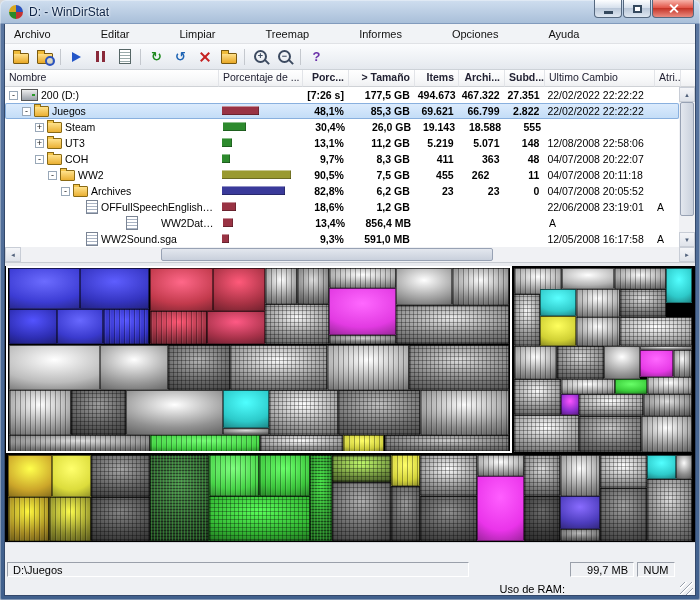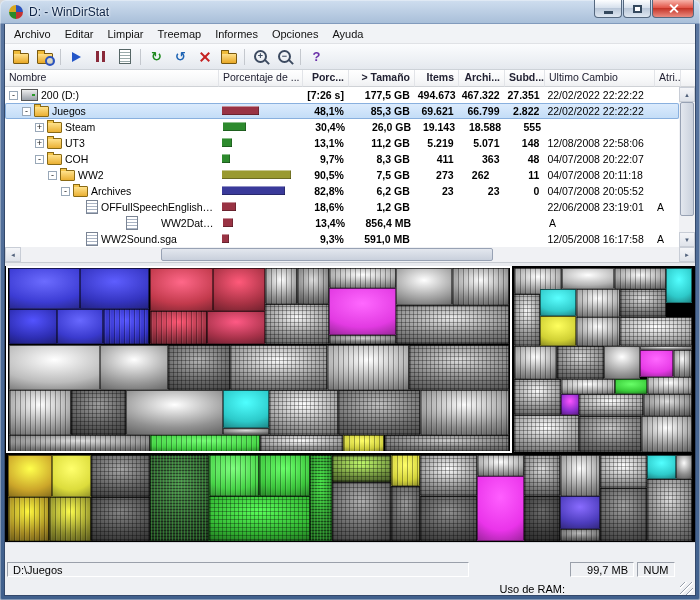--- a/index.html
+++ b/index.html
@@ -13,21 +13,21 @@
   .winbtns{position:absolute;right:2px;top:0;display:flex;}
   .wb{width:28px;height:18px;box-sizing:border-box;border:1px solid #55687f;border-top:none;border-radius:0 0 4px 4px;
     background:linear-gradient(#fdfeff,#d7e1ed 45%,#b7c5d7 46%,#dfe8f2);display:flex;align-items:center;justify-content:center;margin-left:1px;}
   .wb.close{width:42px;background:linear-gradient(#f7b3aa,#e2574a 45%,#c22f22 46%,#ea8b80);}
   .g-min{width:9px;height:3px;background:#35495e;margin-top:7px;}
   .g-max{width:9px;height:8px;box-sizing:border-box;border:2px solid #35495e;background:#fff;}
   .xgl{position:relative;width:9px;height:9px;}
   .xgl::before,.xgl::after{content:"";position:absolute;left:4px;top:-1px;width:2px;height:11px;background:#fff;}
   .xgl::before{transform:rotate(45deg);} .xgl::after{transform:rotate(-45deg);}
   .client{flex:1;display:flex;flex-direction:column;background:#f0f0f0;border:1px solid #33486a;border-top:none;overflow:hidden;}
-  .menubar{flex:0 0 19px;display:flex;align-items:center;background:#f1f3f6;border-bottom:1px solid #e0e2e6;font-size:11px;padding-left:2px;}
+  .menubar{flex:0 0 19px;display:flex;align-items:center;background:#f1f3f6;border-bottom:1px solid #e0e2e6;font-size:11px;padding-left:2px;gap:36px;}
   .mitem{padding:2px 7px;color:#111;}
   .toolbar{flex:0 0 25px;display:flex;align-items:center;background:linear-gradient(#fbfcfe,#eef1f5 60%,#e4e8ee);
     border-bottom:1px solid #cdd2d8;padding-left:4px;gap:1px;}
   .tbtn{width:23px;height:22px;display:flex;align-items:center;justify-content:center;border-radius:2px;}
   .tsep{width:1px;height:16px;background:#c4c8ce;margin:0 3px;}
   .tic{display:inline-block;position:relative;font-weight:bold;font-size:13px;line-height:1;}
   .i-play{width:0;height:0;border-left:9px solid #2456c8;border-top:5px solid transparent;border-bottom:5px solid transparent;}
   .i-pause{width:9px;height:11px;background:linear-gradient(90deg,#8a2a3a 0px,#8a2a3a 3px,rgba(0,0,0,0) 3px,rgba(0,0,0,0) 6px,#8a2a3a 6px,#8a2a3a 9px);}
   .i-folder-open,.i-folder-scan{width:14px;height:9px;background:linear-gradient(#ffe08a,#e8a826);border:1px solid #7a5a10;border-radius:1px;margin-top:3px;}
   .i-folder-open::before,.i-folder-scan::before{content:"";position:absolute;top:-4px;left:-1px;width:6px;height:3px;background:#f0bc3a;border:1px solid #7a5a10;border-bottom:none;border-radius:1px 1px 0 0;}
@@ -268,21 +268,21 @@
               <div class="ind" style="width: 41px;"></div>
               <div class="exp">-</div>
               <div class="ticn folder"></div>
               <div class="nlabel">WW2</div>
             </div>
             <div class="cell" style="width: 84px;">
               <div class="barfill" style="width: 90.5%; background: rgb(154, 154, 48);"></div>
             </div>
             <div class="cell a-r" style="width: 46px;">90,5%</div>
             <div class="cell a-r" style="width: 66px;">7,5 GB</div>
-            <div class="cell a-r" style="width: 44px;">273</div>
+            <div class="cell a-r" style="width: 44px;">455</div>
             <div class="cell a-r" style="width: 46px; text-align: center;">262</div>
             <div class="cell a-r" style="width: 40px;">11</div>
             <div class="cell a-l" style="width: 110px;">04/07/2008 20:11:18</div>
             <div class="cell a-l" style="width: 26px;"></div>
           </div>
           <div class="lrow">
             <div class="cell name" style="width: 214px;">
               <div class="ind" style="width: 54px;"></div>
               <div class="exp">-</div>
               <div class="ticn folder"></div>

